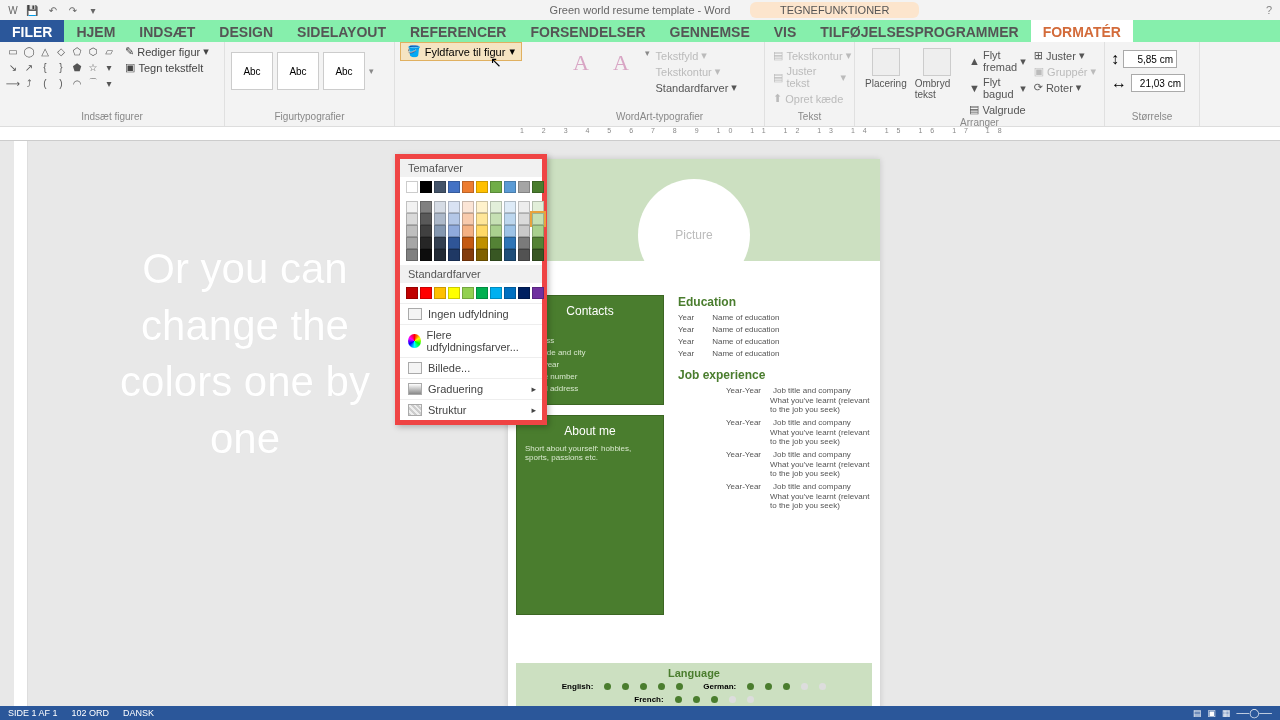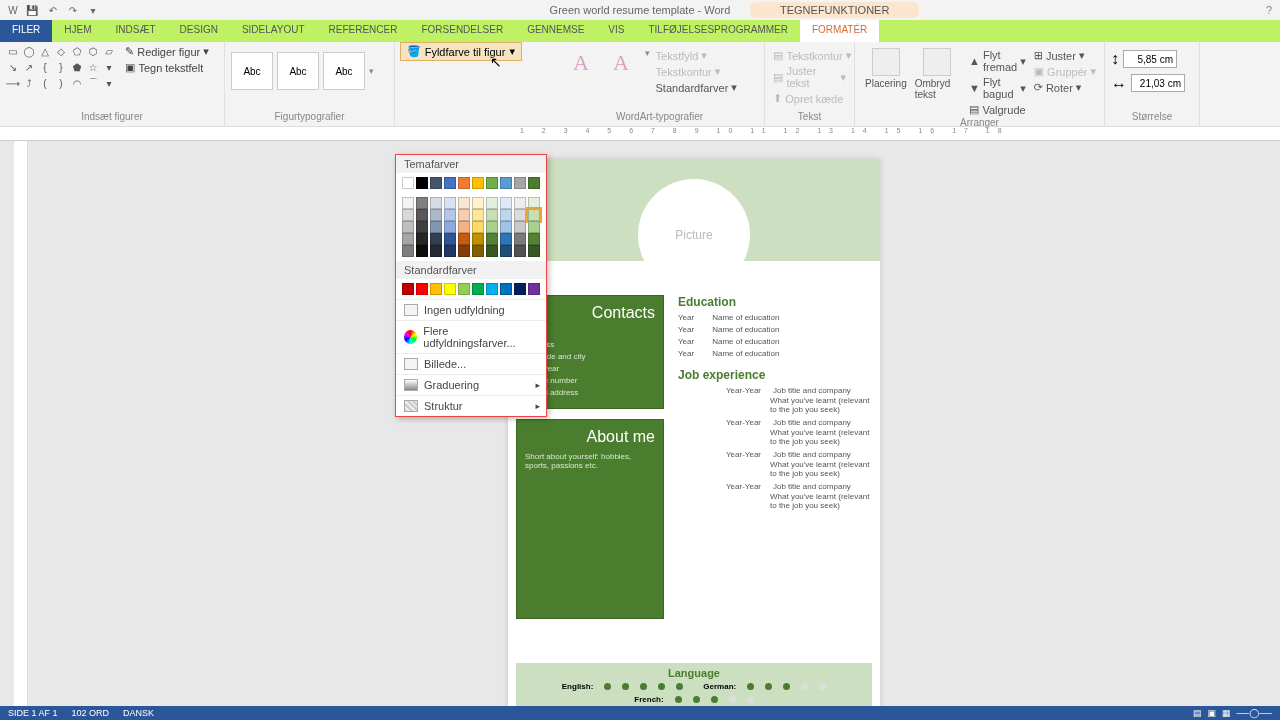--- a/index.html
+++ b/index.html
@@ -3,21 +3,21 @@
 <meta charset="utf-8">
 <style>
 * { margin: 0; padding: 0; box-sizing: border-box; font-family: 'Segoe UI', Tahoma, sans-serif; }
 body { background: #f0f0f0; width: 1280px; height: 720px; overflow: hidden; position: relative; }
 .titlebar { height: 20px; background: #f3f3f3; display: flex; align-items: center; font-size: 11px; color: #555; position: relative; }
 .qa-buttons { display: flex; gap: 2px; padding-left: 4px; }
 .qa-btn { width: 18px; height: 16px; display: flex; align-items: center; justify-content: center; font-size: 10px; color: #666; }
 .title-center { position: absolute; left: 50%; transform: translateX(-50%); color: #666; }
 .ctx-title { position: absolute; left: 750px; background: #fce5cd; color: #555; padding: 2px 30px; font-size: 11px; border-radius: 6px; }
 .help-icon { position: absolute; right: 8px; color: #888; }
-.tabbar { height: 22px; background: #bef264; display: flex; font-size: 10px; }
+.tabbar { height: 22px; background: #86efac; display: flex; font-size: 14px; font-weight: bold; }
 .tab { padding: 4px 12px; color: #555; cursor: pointer; }
 .tab.file { background: #2b579a; color: #fff; }
 .tab.ctx { color: #d36b3a; background: #fff; }
 .ribbon { height: 85px; background: #f3f3f3; border-bottom: 1px solid #ddd; display: flex; position: relative; }
 .rgroup { border-right: 1px solid #e0e0e0; padding: 2px 6px; display: flex; flex-direction: column; justify-content: space-between; }
 .rgroup-label { font-size: 10px; color: #888; text-align: center; margin-top: auto; padding-bottom: 2px; }
 .shapes-grid { width: 110px; display: flex; flex-wrap: wrap; gap: 2px; font-size: 10px; color: #555; }
 .shapes-grid span { width: 14px; height: 14px; display: flex; align-items: center; justify-content: center; }
 .side-btns { display: flex; flex-direction: column; gap: 1px; font-size: 11px; color: #444; }
 .side-btn { display: flex; align-items: center; gap: 3px; padding: 1px 3px; }
@@ -30,36 +30,36 @@
 .big-btn { display: flex; flex-direction: column; align-items: center; font-size: 10px; color: #555; padding: 4px 4px 0; }
 .big-btn-icon { width: 28px; height: 28px; border: 1px solid #ccc; background: #eee; margin-bottom: 2px; }
 .size-inputs { display: flex; flex-direction: column; gap: 6px; padding-top: 6px; }
 .size-row { display: flex; align-items: center; gap: 4px; }
 .size-row input { width: 54px; height: 18px; font-size: 10px; border: 1px solid #aaa; text-align: right; padding-right: 3px; }
 .dropdown-trigger { position: absolute; left: 400px; top: 0; background: #f5e4c2; border: 1px solid #e0b060; padding: 2px 6px; font-size: 11px; display: flex; align-items: center; gap: 4px; }
 .ruler { height: 14px; background: #fff; border-bottom: 1px solid #ccc; font-size: 7px; color: #888; padding-left: 520px; letter-spacing: 8px; white-space: nowrap; overflow: hidden; }
 .workspace { position: relative; height: 580px; background: #e8e8e8; overflow: hidden; }
 .vruler { position: absolute; left: 14px; top: 0; width: 14px; background: #fff; height: 100%; border-right: 1px solid #ddd; }
 .overlay-text { position: absolute; left: 90px; top: 100px; font-size: 42px; color: #fff; font-weight: 300; line-height: 1.35; width: 310px; text-align: center; text-shadow: 0 0 1px rgba(0,0,0,.05); }
-.color-menu { position: absolute; left: 395px; top: 13px; width: 152px; background: #fff; border: 1px solid #ef4444; box-shadow: 2px 2px 6px rgba(0,0,0,.25); z-index: 50; }
+.color-menu { position: absolute; left: 395px; top: 13px; width: 152px; background: #fff; border: 5px solid #ef4444; box-shadow: 2px 2px 6px rgba(0,0,0,.25); z-index: 50; }
 .cm-header { padding: 3px 8px; font-size: 11px; color: #555; background: #f1f1f1; }
 .cm-swatches { padding: 4px 6px; display: grid; grid-template-columns: repeat(10, 12px); gap: 2px; }
 .cm-sw { width: 12px; height: 12px; border: 1px solid rgba(0,0,0,.2); }
 .cm-sw.sel { outline: 2px solid #e8a33d; }
 .cm-item { padding: 4px 8px; font-size: 11px; color: #444; display: flex; align-items: center; gap: 6px; border-top: 1px solid #eee; position: relative; }
 .cm-item .arrow { position: absolute; right: 6px; font-size: 9px; }
 .cm-colicon { width: 14px; height: 14px; background: conic-gradient(red,yellow,lime,cyan,blue,magenta,red); border-radius: 50%; }
 .cm-iconbox { width: 14px; height: 12px; border: 1px solid #aaa; background: #f4f4f4; }
 .page { position: absolute; left: 508px; top: 18px; width: 372px; height: 560px; background: #fff; box-shadow: 0 0 6px rgba(0,0,0,.15); }
 .page-header { height: 102px; background: #cce0c1; position: relative; }
 .pic-circle { position: absolute; left: 50%; top: 20px; transform: translateX(-50%); width: 112px; height: 112px; background: #fff; border-radius: 50%; display: flex; align-items: center; justify-content: center; color: #bbb; font-size: 12px; }
 .page-body { display: flex; padding: 34px 8px 8px; gap: 14px; }
 .sidebar-col { width: 148px; display: flex; flex-direction: column; gap: 10px; }
 .green-card { background: #4a7d2e; border: 1px solid #3c6623; padding: 8px; color: #d8e8ce; }
-.card-title { text-align: right; color: #fff; font-size: 16px; margin-bottom: 6px; }
+.card-title { text-align: center; color: #fff; font-size: 12px; margin-bottom: 6px; }
 .card-line { font-size: 8px; margin-bottom: 3px; color: #d8e8ce; }
 .about-card { height: 200px; }
 .main-col { flex: 1; font-size: 8px; color: #555; }
 .sec-title { color: #4a7d2e; font-size: 12px; font-weight: bold; margin-bottom: 4px; }
 .edu-row { display: flex; gap: 18px; margin-bottom: 3px; }
 .job-row { margin-bottom: 4px; margin-left: 48px; }
 .job-row .r1 { display: flex; gap: 12px; }
 .job-desc { margin-left: 44px; margin-top: 1px; }
 .lang-footer { position: absolute; bottom: 6px; left: 8px; right: 8px; height: 50px; background: #cce0c1; padding: 4px; }
 .lang-title { text-align: center; color: #4a7d2e; font-size: 11px; font-weight: bold; }
@@ -218,20 +218,21 @@
     </div>
     <div class="rgroup-label">Størrelse</div>
   </div>
 </div>
 
 <div class="ruler">1   2   3   4   5   6   7   8   9   10  11  12  13  14  15  16  17  18</div>
 
 <div class="workspace">
   <div class="vruler"></div>
 
+  <div class="overlay-text">Or you can change the colors one by one</div>
 
   <div class="color-menu">
     <div class="cm-header">Temafarver</div>
     <div class="cm-swatches" id="theme-row1">
         <div class="cm-sw" style="background: rgb(255, 255, 255);"></div>
         <div class="cm-sw" style="background: rgb(0, 0, 0);"></div>
         <div class="cm-sw" style="background: rgb(68, 84, 106);"></div>
         <div class="cm-sw" style="background: rgb(68, 114, 196);"></div>
         <div class="cm-sw" style="background: rgb(237, 125, 49);"></div>
         <div class="cm-sw" style="background: rgb(255, 192, 0);"></div>

